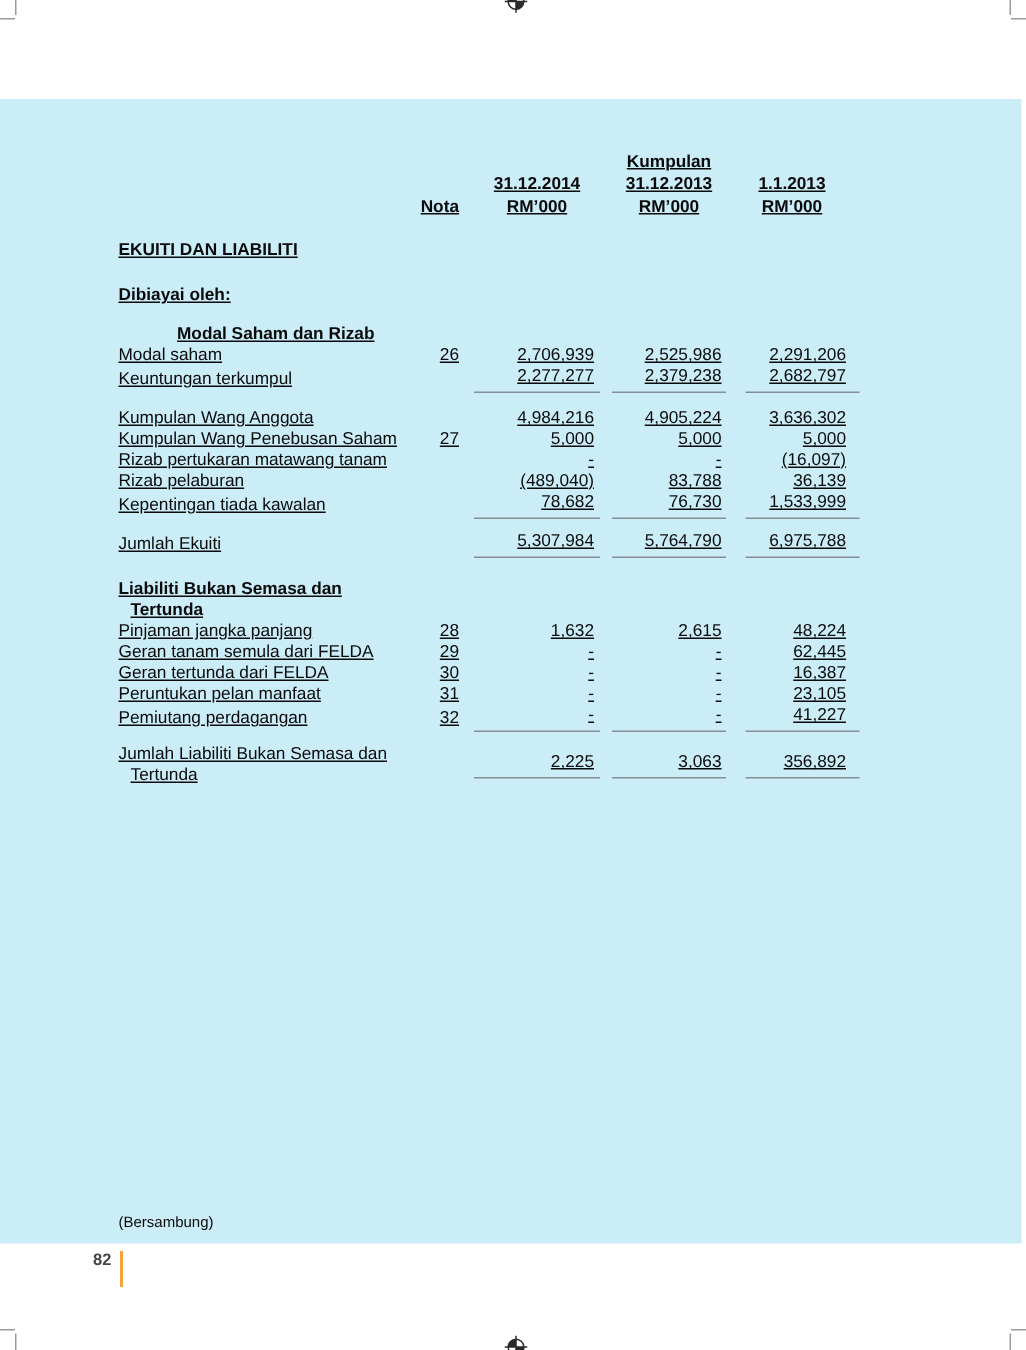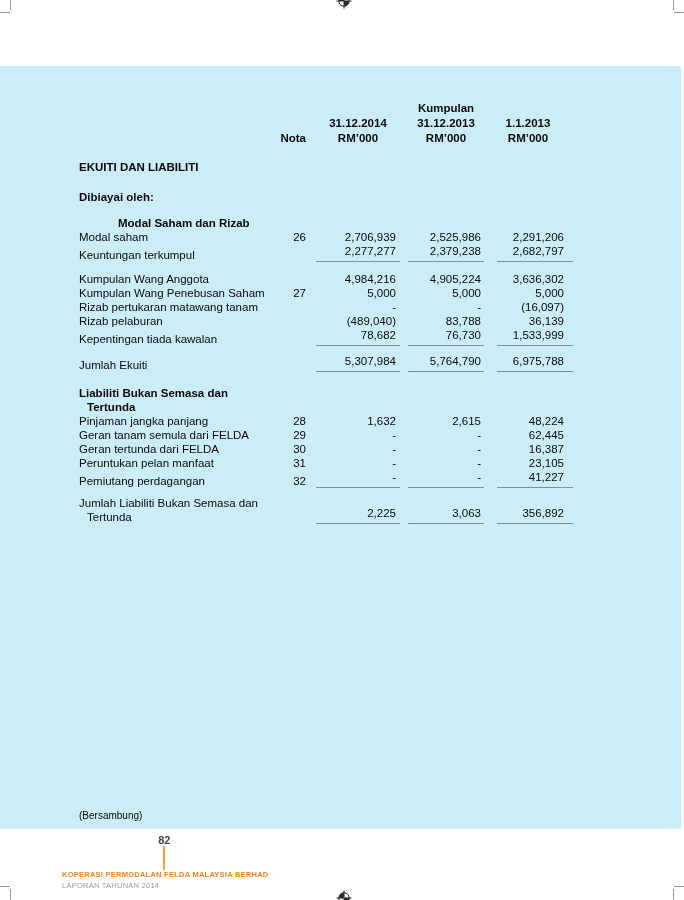--- a/index.html
+++ b/index.html
@@ -20,23 +20,24 @@
   .panel {
     position: absolute;
     left: 0; top: 66px;
     width: 681px; height: 763px;
     background: #cbedf8;
     padding: 35px 0 0 79px;
   }
   
   .trow, .hrow {
     display: flex;
-    align-items: flex-end;
+    align-items: center;
     font-size: 11.5px;
     line-height: 14px;
+    text-decoration: underline;
   }
   .hrow { line-height: 15px; font-weight: bold; }
   .c-label { width: 201px; }
   .c-label .line2 { padding-left: 8px; }
   .c-nota  { width: 26px;  text-align: right; }
   .c-v1 { width: 84px; margin-left: 10px; text-align: right; padding-right: 4px; }
   .c-v2 { width: 76px; margin-left: 8px;  text-align: right; padding-right: 3px; }
   .c-v3 { width: 76px; margin-left: 13px; text-align: right; padding-right: 9px; }
   .hc { text-align: center; padding-right: 0; }
   .hc3 { text-align: center; padding-right: 14px; }
@@ -49,22 +50,21 @@
   .continuation {
     position: absolute;
     left: 79px; top: 744px;
     font-size: 10px;
   }
   
   .footer {
     position: absolute;
     left: 62px; top: 834px;
     display: flex;
-    align-items: center;
-    flex-direction: column;
+    align-items: flex-start;
   }
   .page-num {
     font-size: 11px;
     font-weight: bold;
     color: #474747;
     width: 14px;
   }
   .footer-divider {
     width: 2px; height: 24px;
     background: #f6a13c;
@@ -311,19 +311,15 @@
           <div class="c-val c-v3">356,892</div>
         </div>
       </div>
 
     <div class="continuation">(Bersambung)</div>
   </div>
 
   <div class="footer">
     <span class="page-num">82</span>
     <span class="footer-divider"></span>
-    <span>
-      <div class="footer-company">KOPERASI PERMODALAN FELDA MALAYSIA BERHAD</div>
-      <div class="footer-report">LAPORAN TAHUNAN 2014</div>
-    </span>
   </div>
 
 </div>
 
 </body></html>

